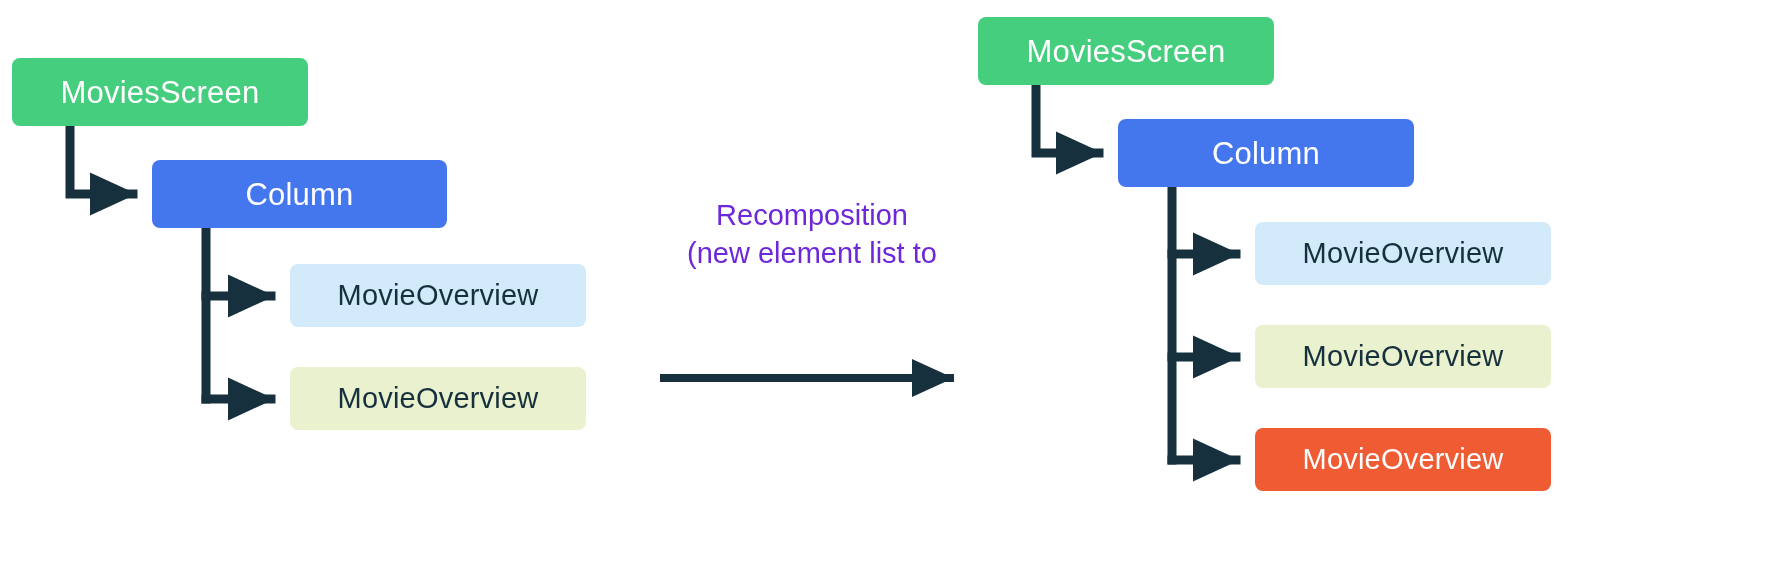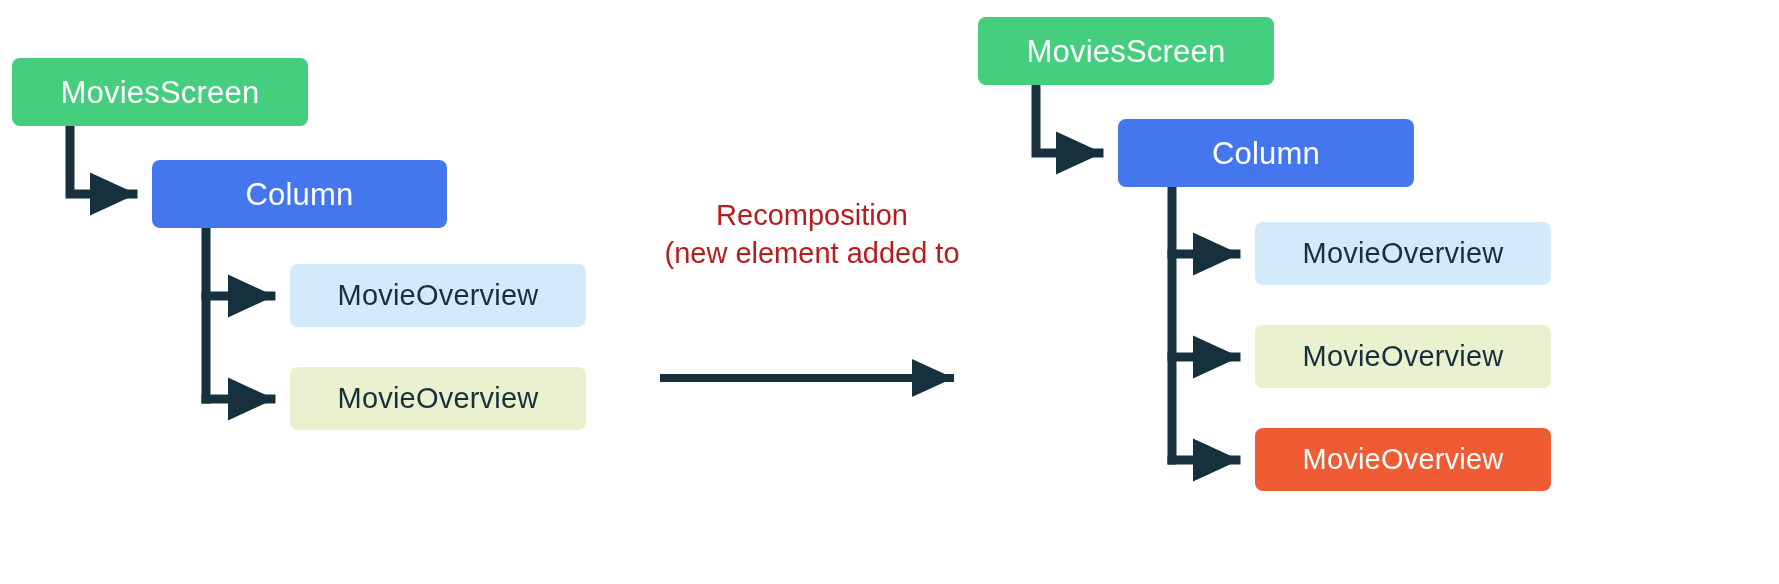--- a/index.html
+++ b/index.html
@@ -76,21 +76,21 @@
     width: 1779px; height: 584px;
     pointer-events: none;
   }
   
   .caption {
     position: absolute;
     left: 640px;
     top: 196px;
     width: 344px;
     text-align: center;
-    color: #b91c1c;
+    color: #6d28d9;
     font-size: 29px;
     line-height: 1.32;
   }
   .caption .cl { display: block; white-space: nowrap; }
 </style>
 </head>
 <body>
 
 <div id="stage">
 
@@ -133,21 +133,21 @@
   <div class="node n-ov-l1">
     <span class="node-label">MovieOverview</span>
   </div>
 
   <div class="node n-ov-l2">
     <span class="node-label">MovieOverview</span>
   </div>
 
   <div class="caption">
     <span class="cl">Recomposition</span>
-    <span class="cl">(new element added to</span>
+    <span class="cl">(new element list to</span>
   </div>
 
   <div class="node n-screen-r">
     <span class="node-label">MoviesScreen</span>
   </div>
 
   <div class="node n-column-r">
     <span class="node-label">Column</span>
   </div>
 

